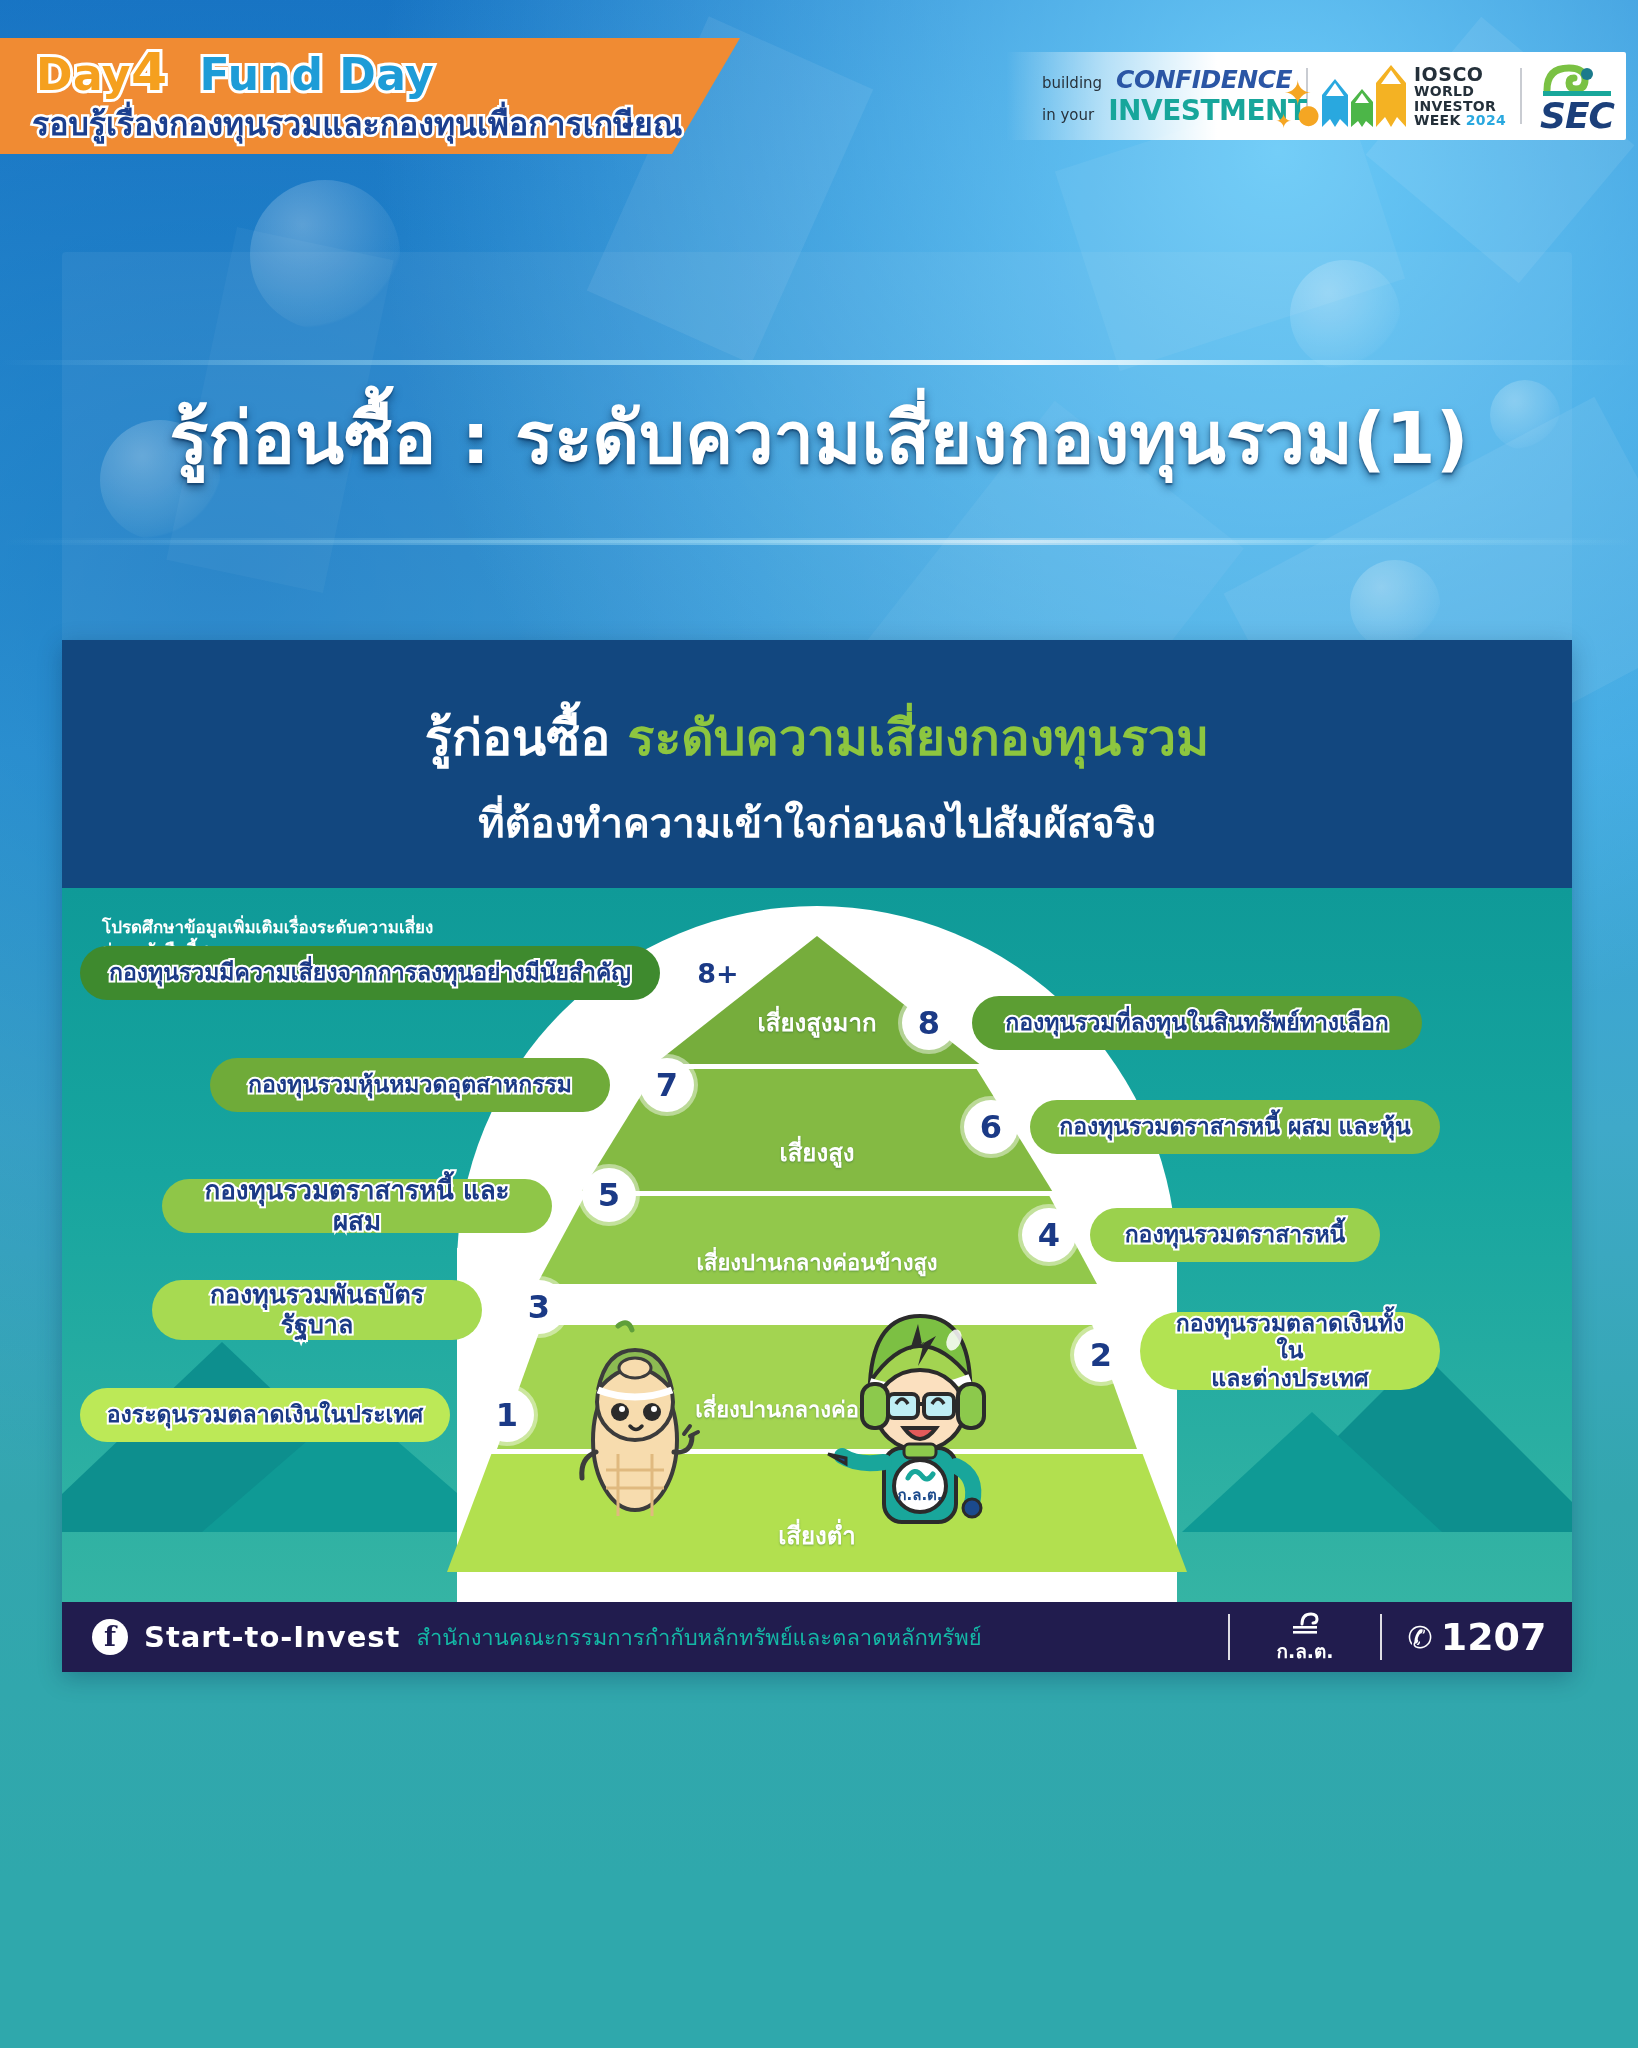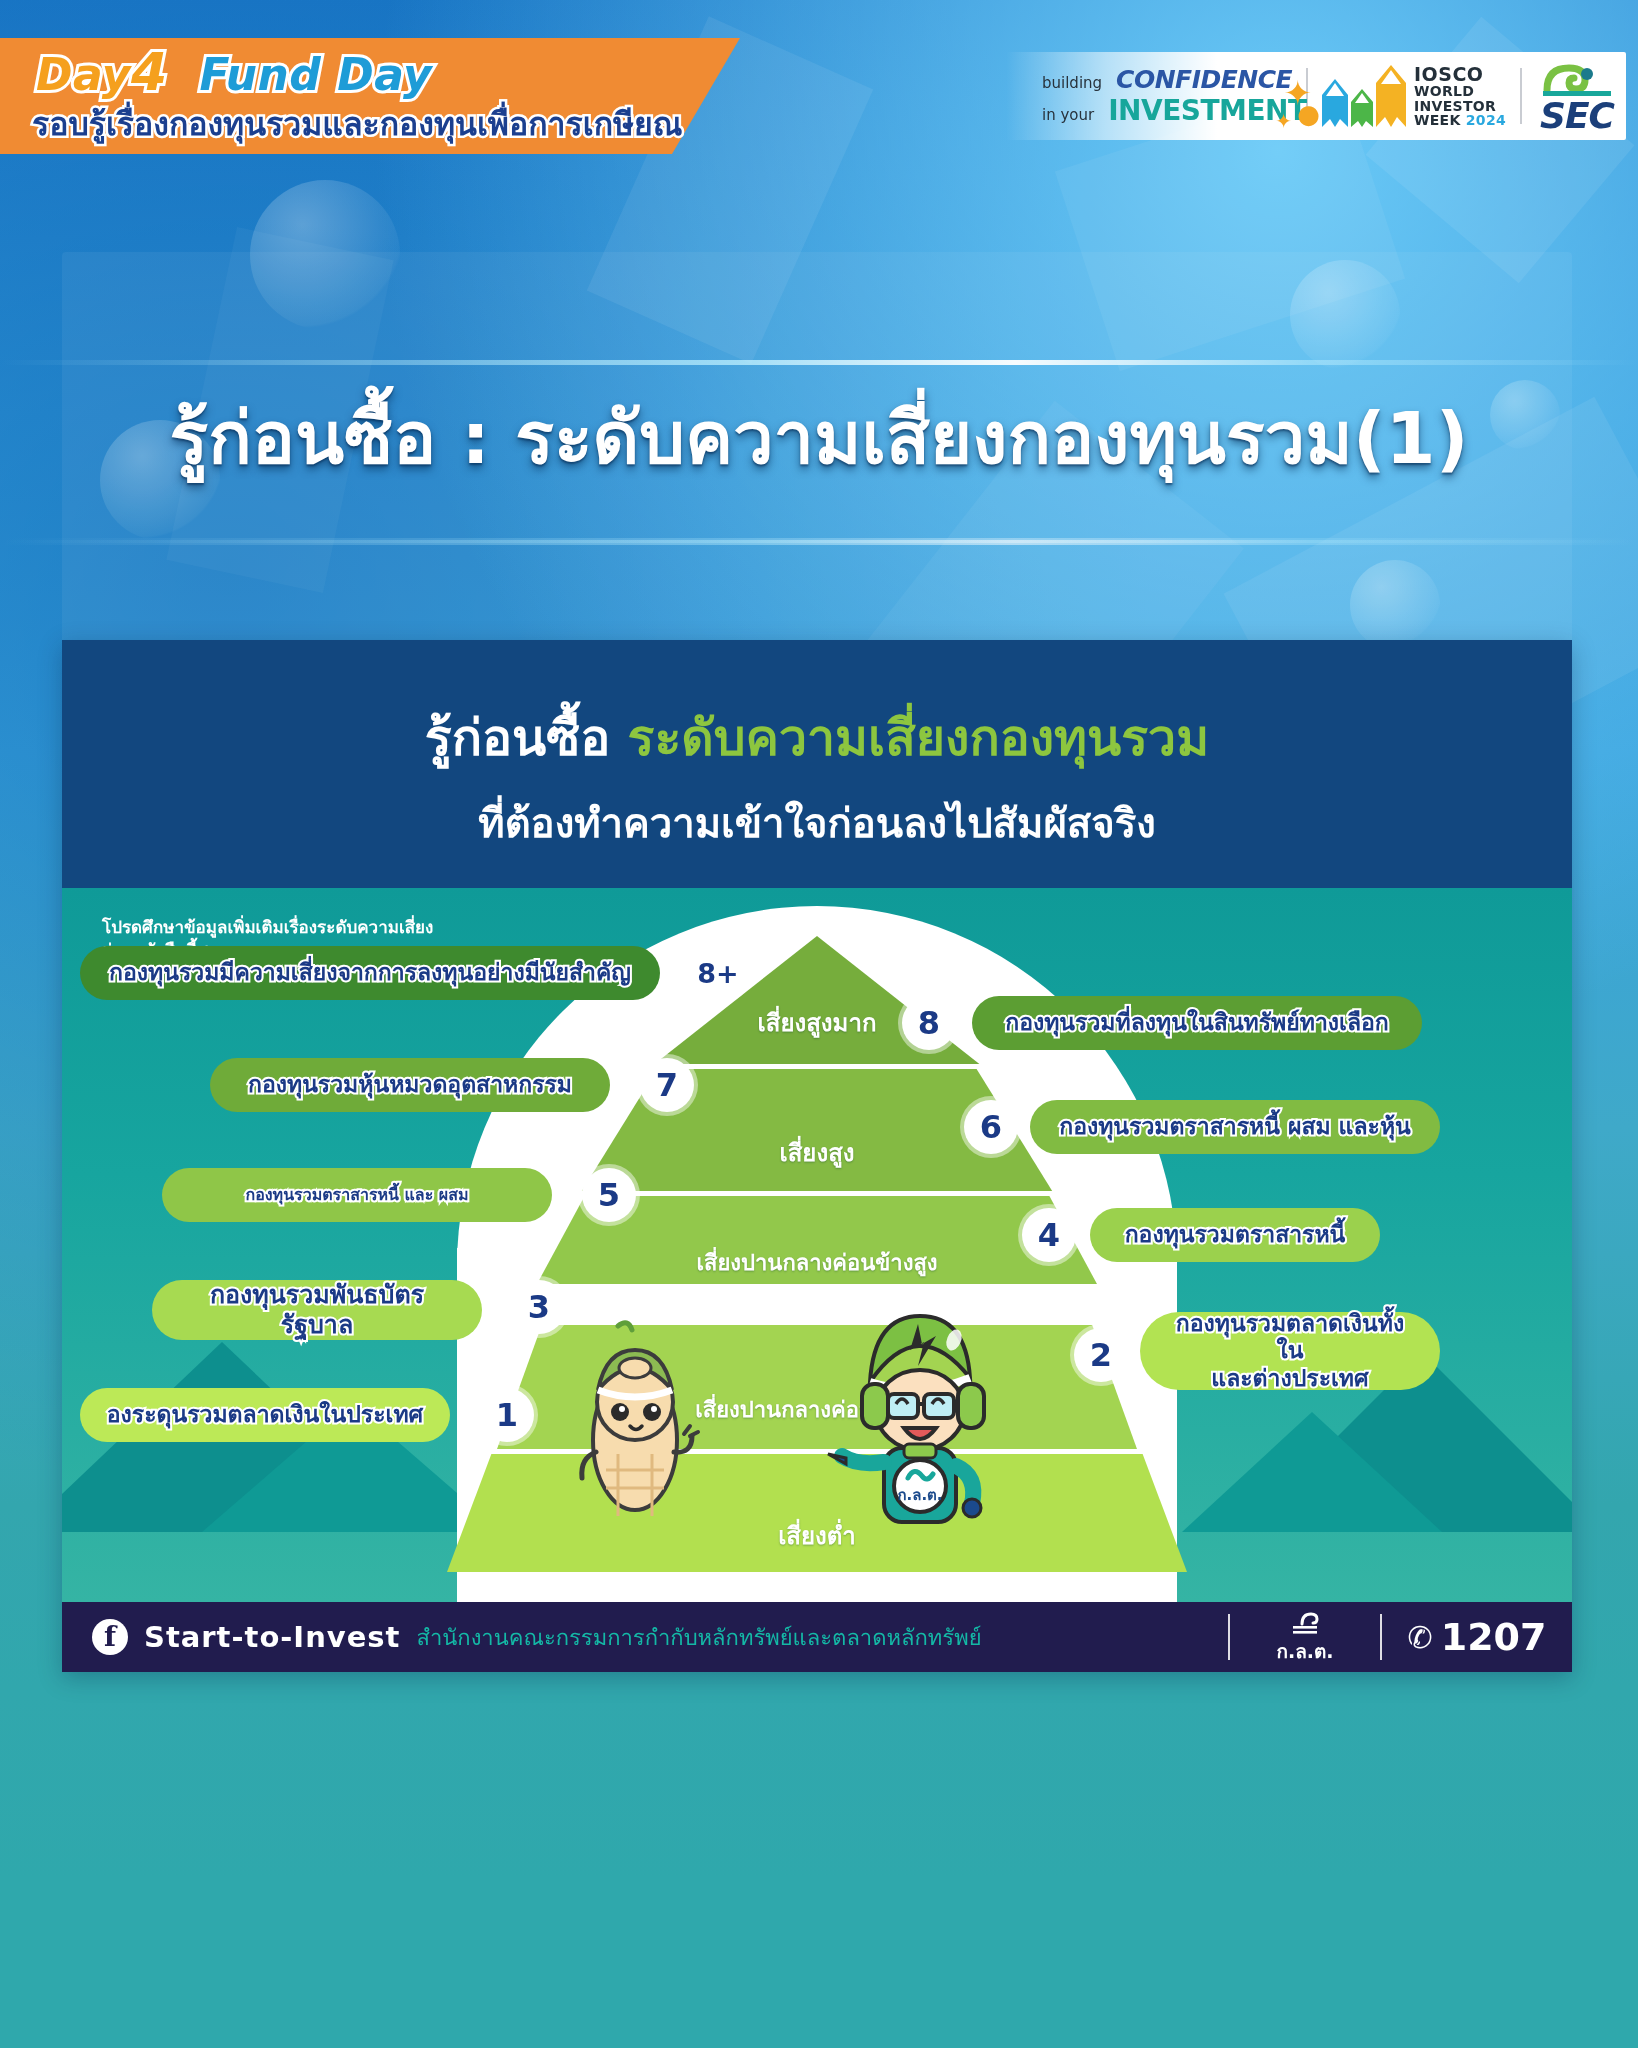--- a/index.html
+++ b/index.html
@@ -32,21 +32,20 @@
     position:absolute; left:0; top:38px; width:740px; height:116px;
     background:#f08b33;
     clip-path:polygon(0 0, 740px 0, 672px 116px, 0 116px);
     z-index:6;
   }
   .ribbon-line1{
     position:absolute; left:36px; top:42px; z-index:8;
     font-weight:bold; font-size:44px; letter-spacing:.5px;
     white-space:nowrap;
     -webkit-text-stroke:6px #ffffff; paint-order:stroke fill;
-    font-style:italic;
   }
   .r-day{ color:#f5a01e; }
   .r-num{ color:#f5a01e; font-size:52px; }
   .r-fund{ color:#1e9cd7; }
   .ribbon-line2{
     position:absolute; left:32px; top:98px; z-index:8;
     font-weight:bold; font-size:32px; color:#1b3f8f;
     white-space:nowrap;
     -webkit-text-stroke:5px #ffffff; paint-order:stroke fill;
   }
@@ -307,21 +306,21 @@
         <span>8+</span>
       </div>
 
     <div class="pill" style="left:148px;top:170px;width:400px;height:54px;background:#6fab39;font-size:23px;">
       <span class="pilltext">กองทุนรวมหุ้นหมวดอุตสาหกรรม</span>
     </div>
     <div class="num" style="left:578px;top:170px;">
         <span>7</span>
       </div>
 
-    <div class="pill" style="left:100px;top:280px;width:390px;height:54px;background:#8fc648;font-size:16px;">
+    <div class="pill" style="left:100px;top:291px;width:390px;height:54px;background:#8fc648;font-size:26px;">
       <span class="pilltext">กองทุนรวมตราสารหนี้ และ ผสม</span>
     </div>
     <div class="num" style="left:520px;top:280px;">
         <span>5</span>
       </div>
 
     <div class="pill" style="left:90px;top:392px;width:330px;height:60px;background:#a7da51;font-size:25px;">
       <span class="pilltext">กองทุนรวมพันธบัตรรัฐบาล</span>
     </div>
     <div class="num" style="left:450px;top:392px;">

